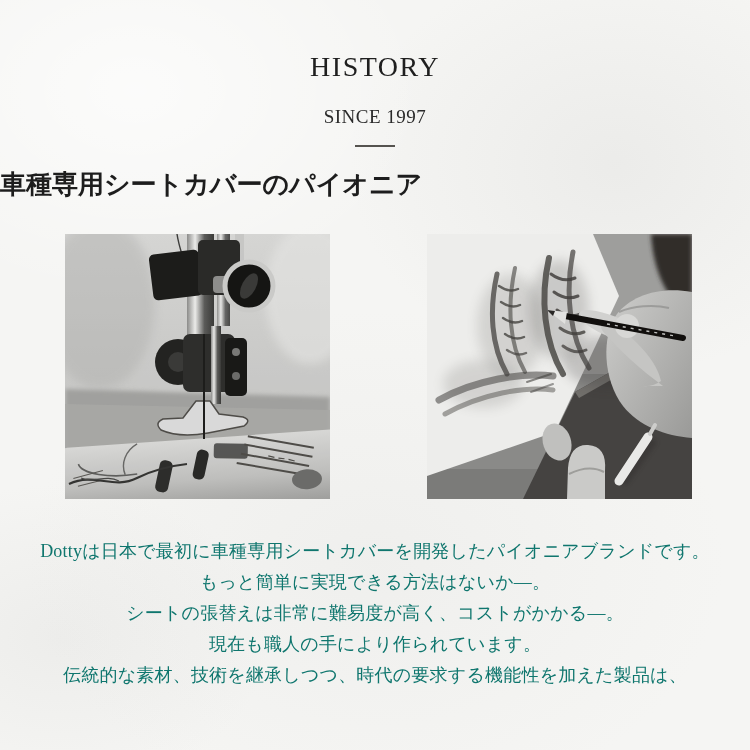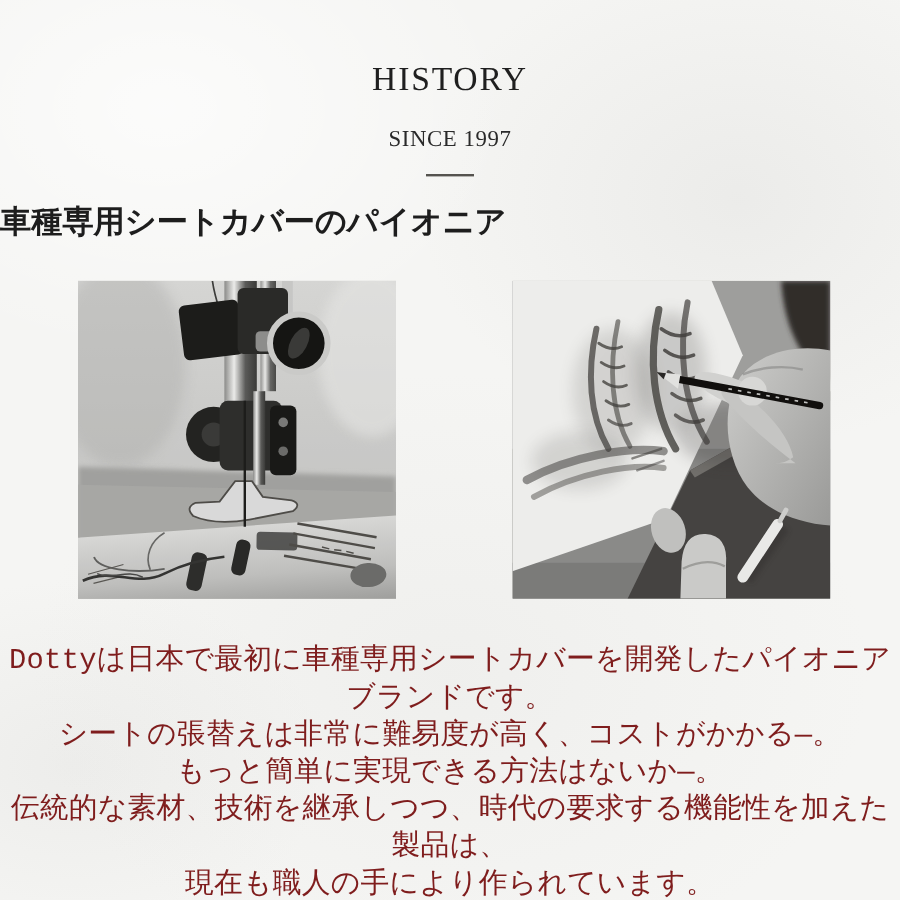--- a/index.html
+++ b/index.html
@@ -62,25 +62,24 @@
   }
   .photo svg { display: block; }
   .photo-left  { left: 65px; }
   .photo-right { left: 427px; }
   .story {
     top: 536px; left: 0; width: 750px;
     text-align: center;
   }
   .story p {
     margin: 0;
-    font-size: 24px;
+    font-size: 18px;
     line-height: 31px;
     letter-spacing: 0.2px;
-    color: #7f1d1d;
-    font-family: Liberation Mono, monospace;
+    color: #0f766e;
   }
 </style>
 </head>
 <body>
 
 <header class="abs page-title">HISTORY</header>
 
 <div class="abs page-subtitle">SINCE 1997</div>
 
 <div class="abs divider"></div>
@@ -222,17 +221,17 @@
     <ellipse cx="130" cy="208" rx="14" ry="19" transform="rotate(-18 130 208)" fill="#c4c4c2"></ellipse>
     <line x1="195" y1="249" x2="226" y2="205" stroke="#2a2826" stroke-width="11" opacity="0.3" filter="url(#sk-b2)"></line>
     <line x1="192" y1="247" x2="221" y2="203" stroke="#eeeeec" stroke-width="9" stroke-linecap="round"></line>
     <line x1="223" y1="200" x2="228" y2="191" stroke="#d2d2d0" stroke-width="4" stroke-linecap="round"></line>
     <rect width="265" height="265" fill="#000000" opacity="0.02"></rect>
   </svg>
 </figure>
 
 <section class="abs story">
   <p>Dottyは日本で最初に車種専用シートカバーを開発したパイオニアブランドです。</p>
+  <p>もっと簡単に実現できる方法はないか―。</p>
   <p>シートの張替えは非常に難易度が高く、コストがかかる―。</p>
-  <p>もっと簡単に実現できる方法はないか―。</p>
+  <p>現在も職人の手により作られています。</p>
   <p>伝統的な素材、技術を継承しつつ、時代の要求する機能性を加えた製品は、</p>
-  <p>現在も職人の手により作られています。</p>
 </section>
 
 </body></html>

